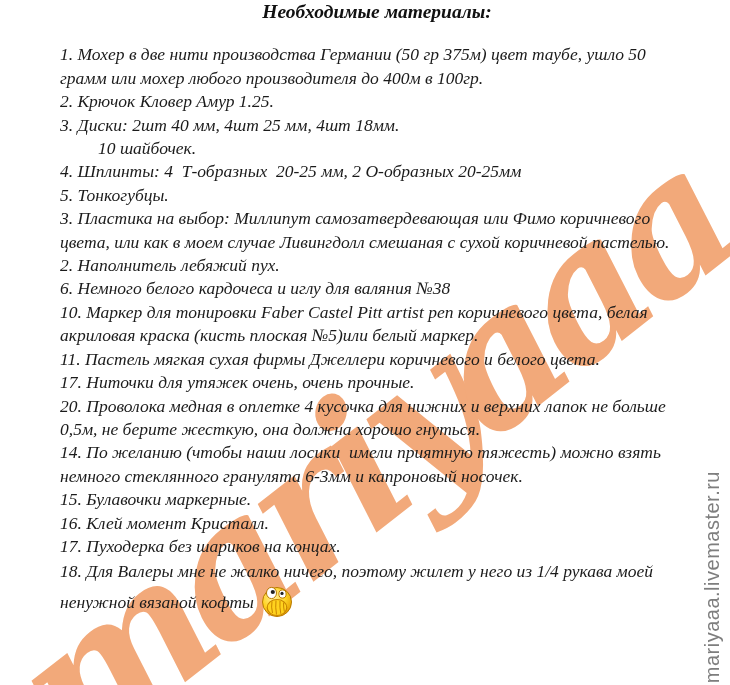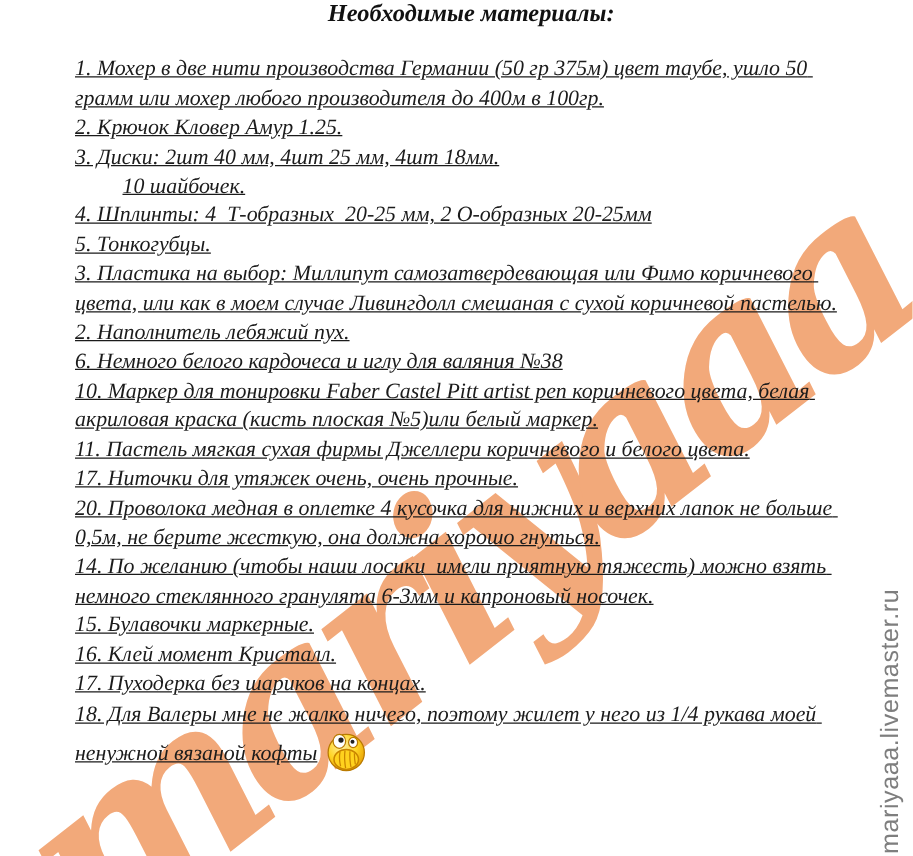--- a/index.html
+++ b/index.html
@@ -56,21 +56,20 @@
     margin: 0 0 20px 0;
     text-align: center;
     font-weight: bold;
     font-style: italic;
     font-size: 19.5px;
     color: #111;
   }
   .item {
     margin: 0;
     white-space: pre-wrap;
-    text-decoration: underline;
   }
   .item.sub { padding-left: 38px; }
   .item .emoji-svg {
     display: inline-block;
     vertical-align: -10px;
     margin-left: 6px;
   }
   .item.has-emoji { margin-top: 2px; }
 </style>
 </head>

